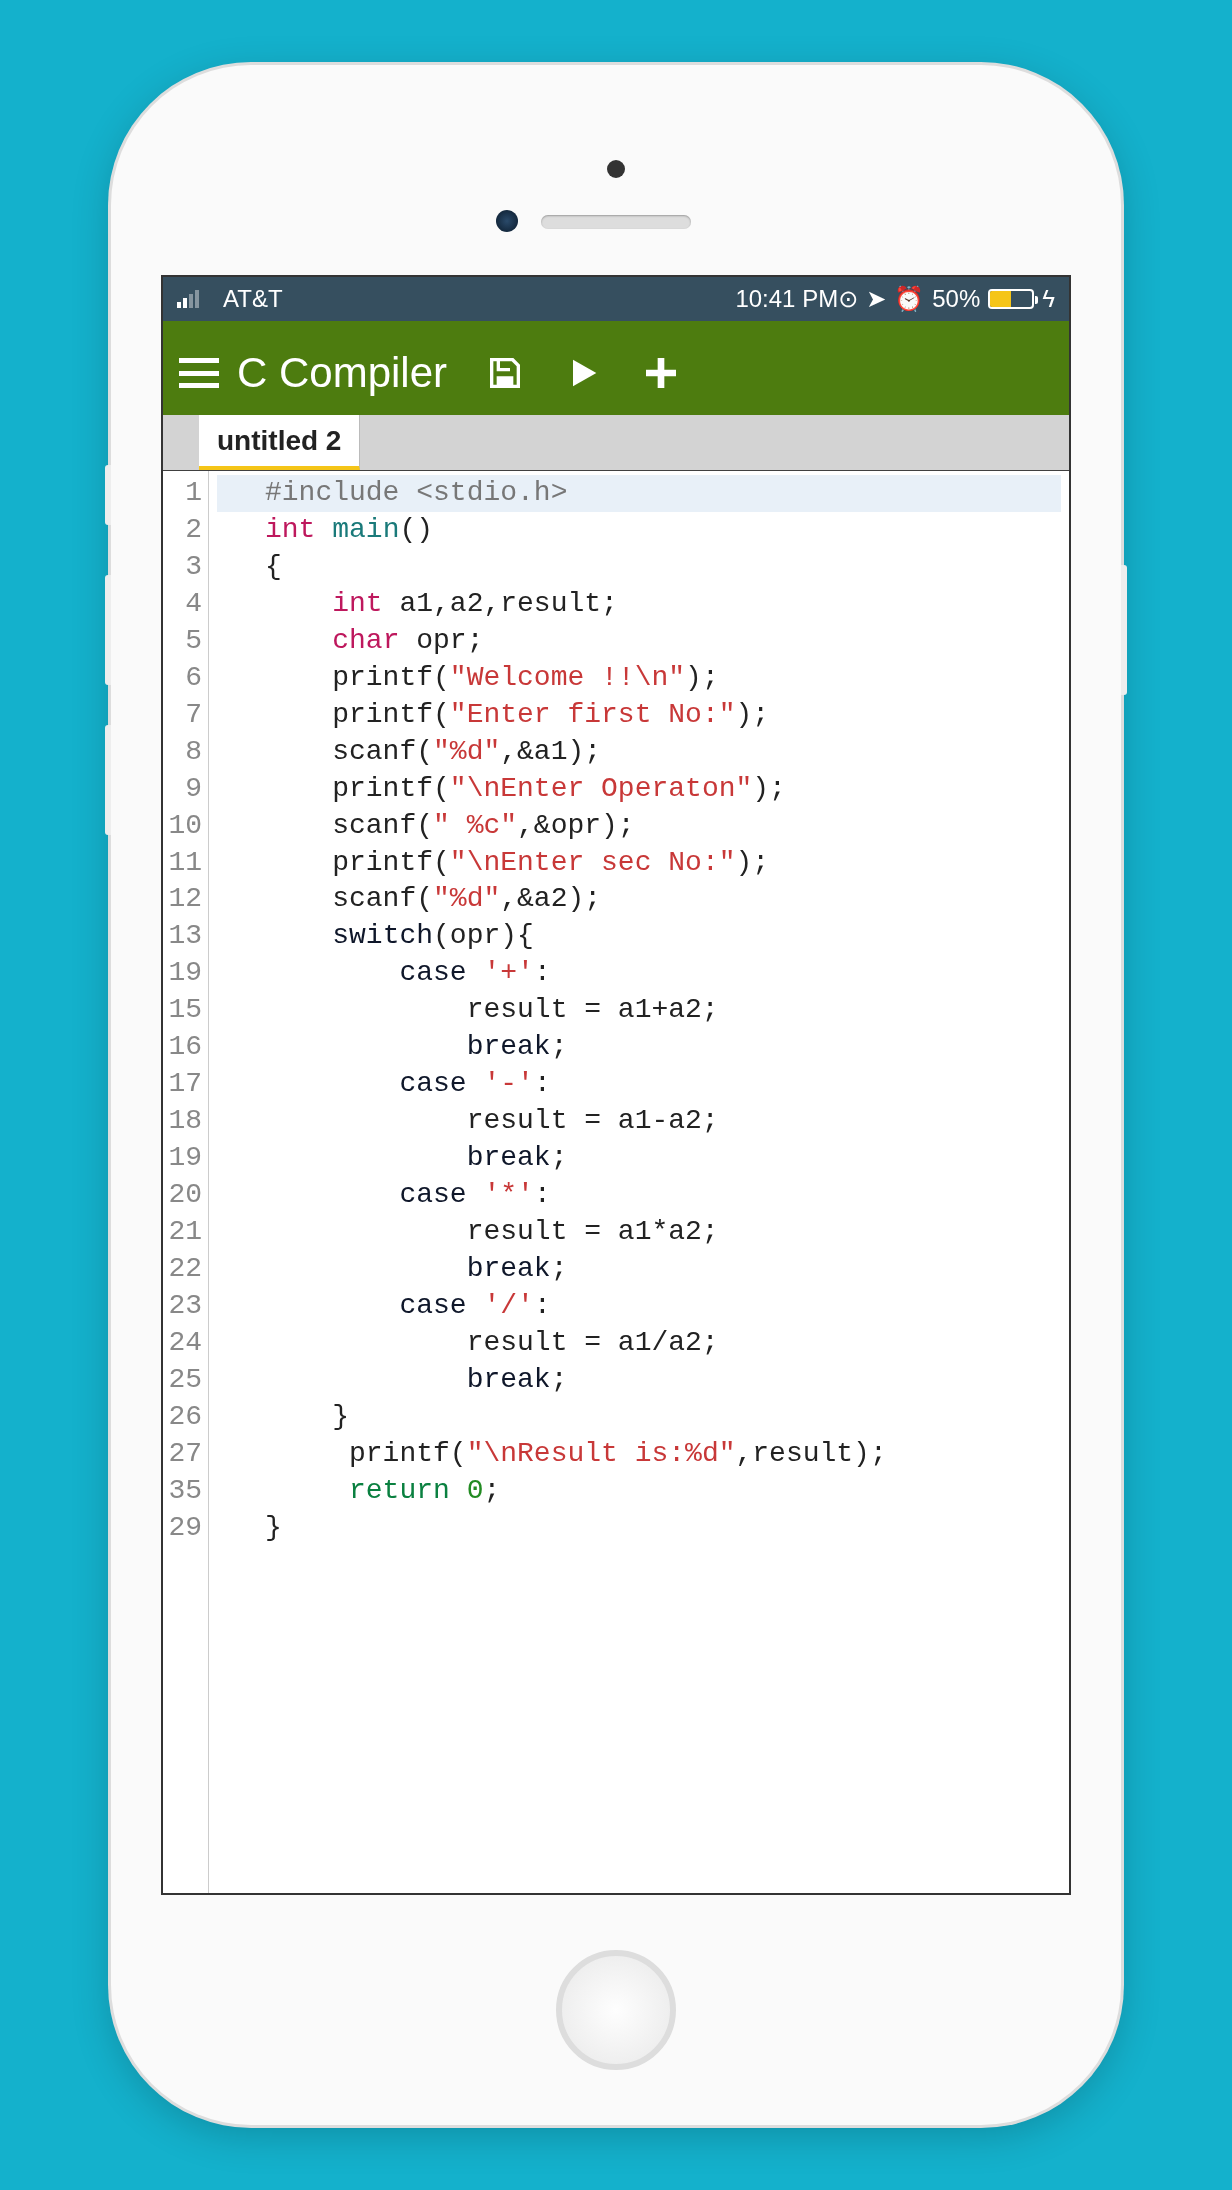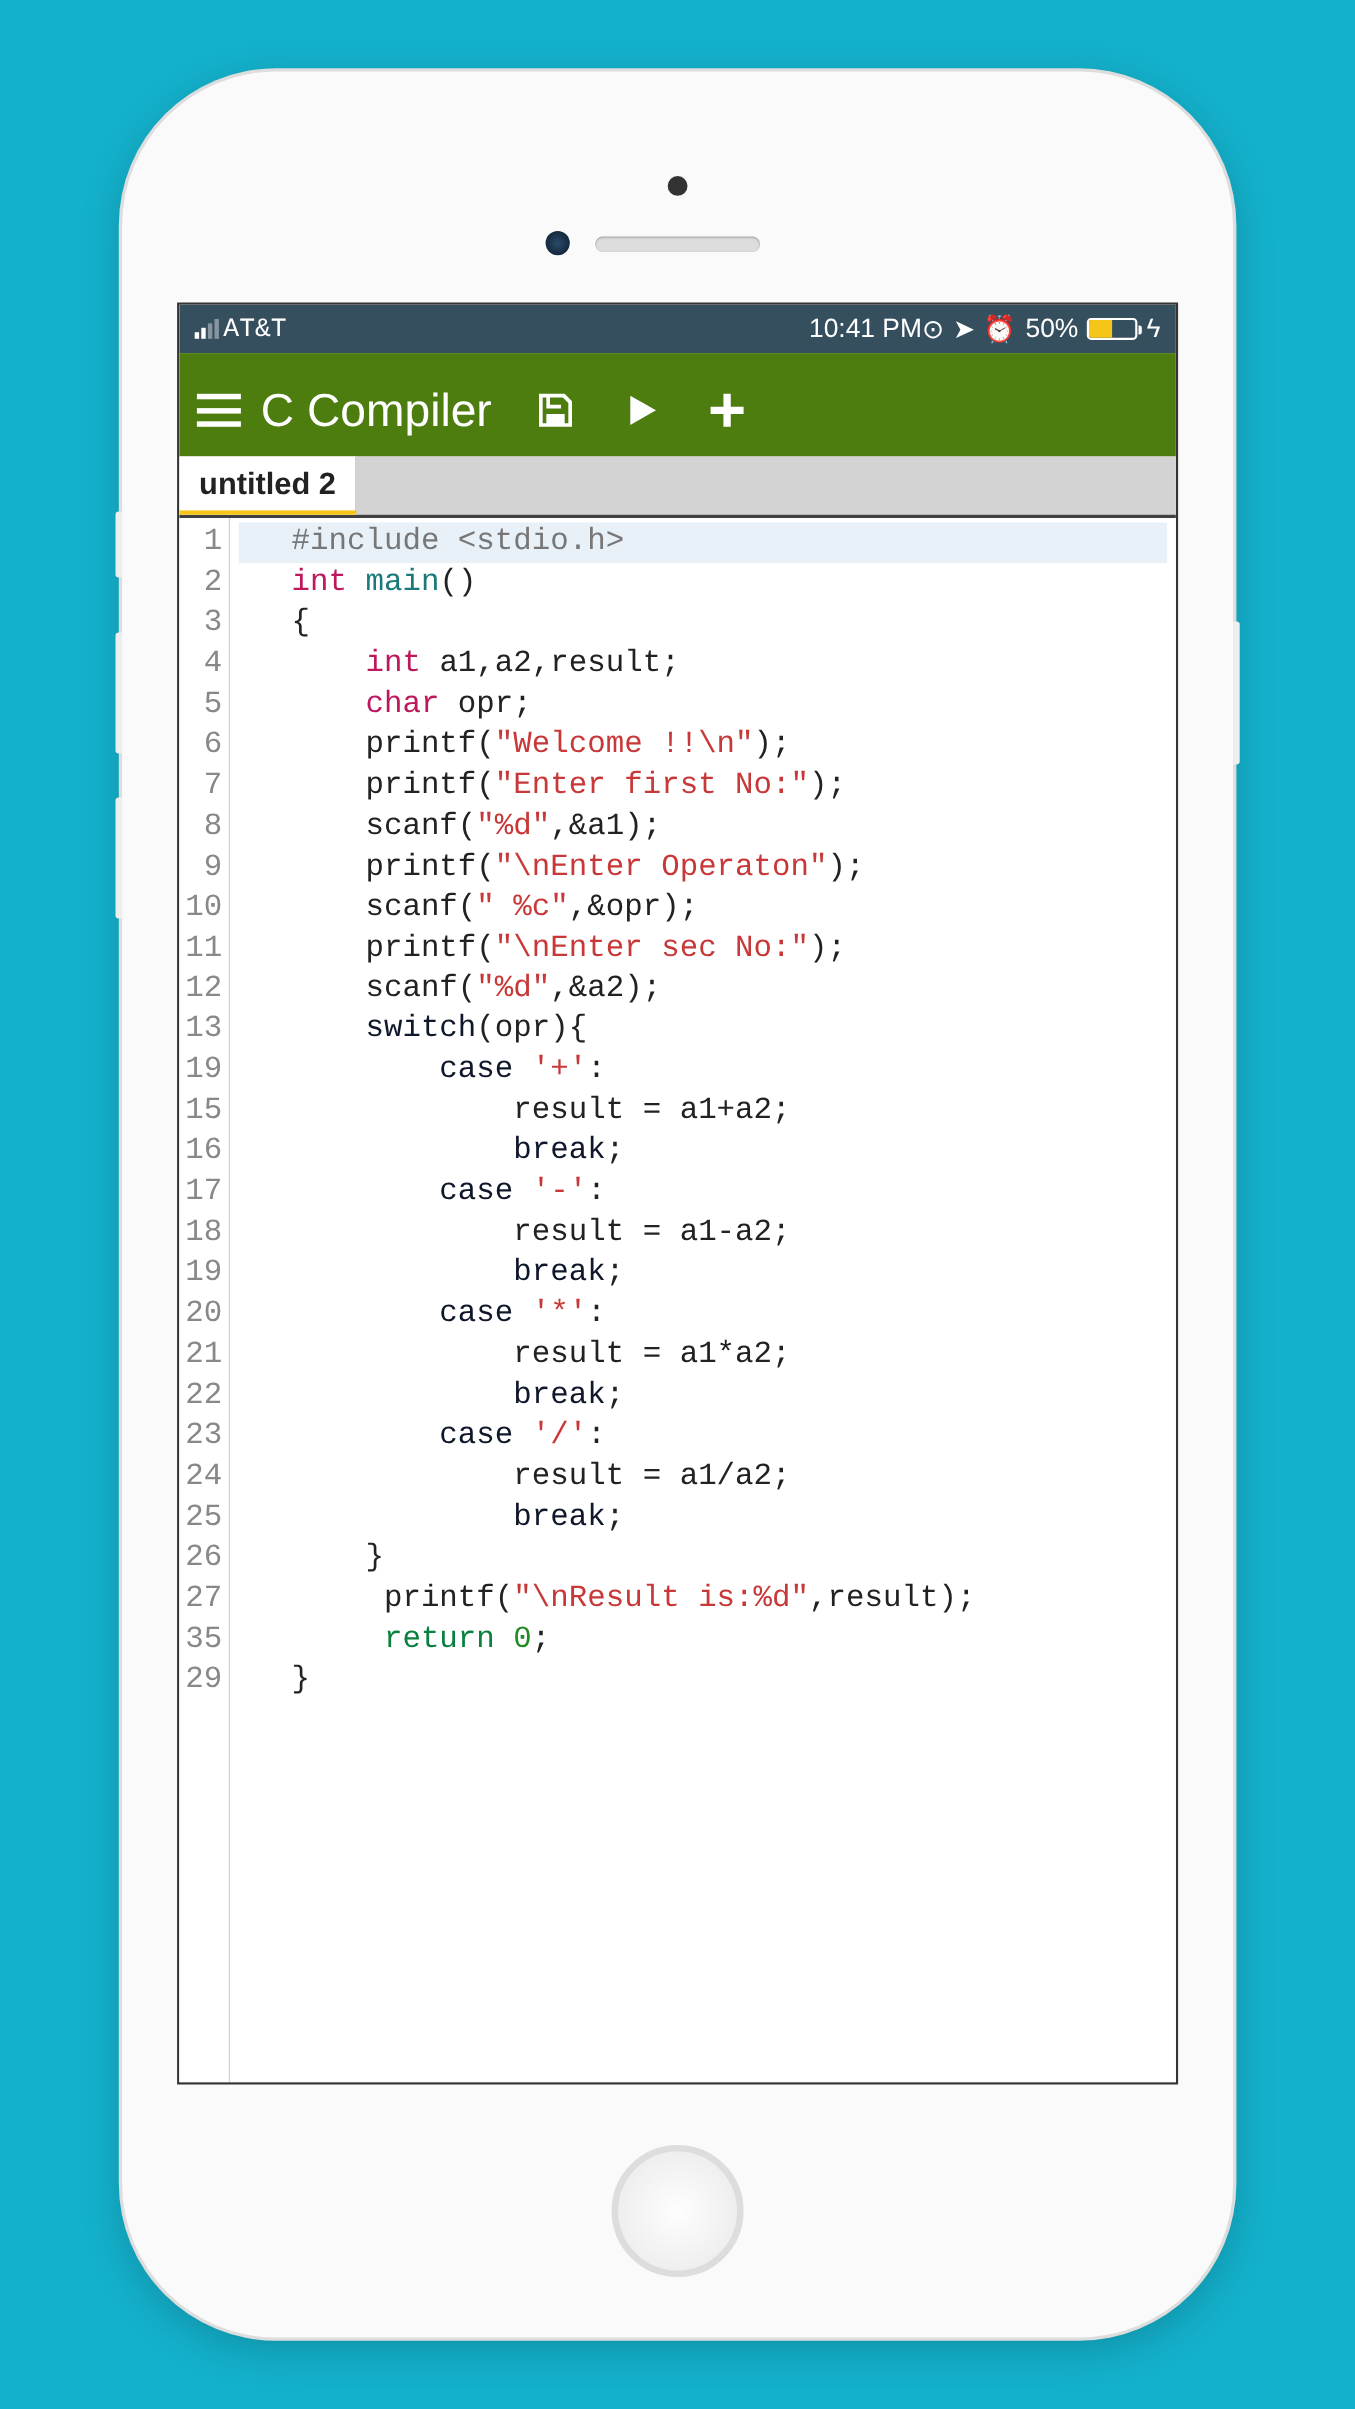--- a/index.html
+++ b/index.html
@@ -80,21 +80,21 @@
 .status-bar {
   background: #364f5f;
   color: #fff;
   height: 44px;
   display: flex;
   align-items: center;
   padding: 0 14px;
   font-size: 24px;
   font-weight: 500;
 }
-.status-left { display: flex; align-items: center; gap: 4px; font-family: Liberation Mono, monospace; }
+.status-left { display: flex; align-items: center; gap: 24px; }
 .signal-bars { display: flex; align-items: flex-end; gap: 2px; height: 18px; }
 .bar { width: 4px; background: #fff; }
 .bar.dim { background: rgba(255,255,255,0.4); }
 .b1 { height: 6px; } .b2 { height: 10px; } .b3 { height: 14px; } .b4 { height: 18px; }
 .status-center { flex: 1; text-align: right; }
 .status-right { display: flex; align-items: center; gap: 8px; }
 .battery {
   width: 46px; height: 20px; border: 2px solid #fff; border-radius: 4px;
   position: relative; display: flex; align-items: center;
 }
@@ -113,21 +113,22 @@
 .menu-icon span { height: 5px; background: #fff; }
 .app-title { font-size: 42px; font-weight: 500; flex: 0 0 auto; }
 .header-icons { display: flex; gap: 38px; align-items: center; margin-left: 20px; }
 .icon-btn { cursor: pointer; }
 .icon-btn svg { width: 40px; height: 40px; fill: #fff; display: block; }
 
 .tab-bar {
   background: #d3d3d3;
   display: flex;
   height: 56px;
-  border-bottom: 3px solid #404040;
+  border-bottom: 1px solid #404040;
+  padding-left: 36px;
 }
 .tab {
   background: #fff;
   padding: 10px 18px;
   font-size: 28px;
   font-weight: 700;
   color: #222;
   border-right: 1px solid #bbb;
   border-bottom: 4px solid #f5c518;
   display: flex;

